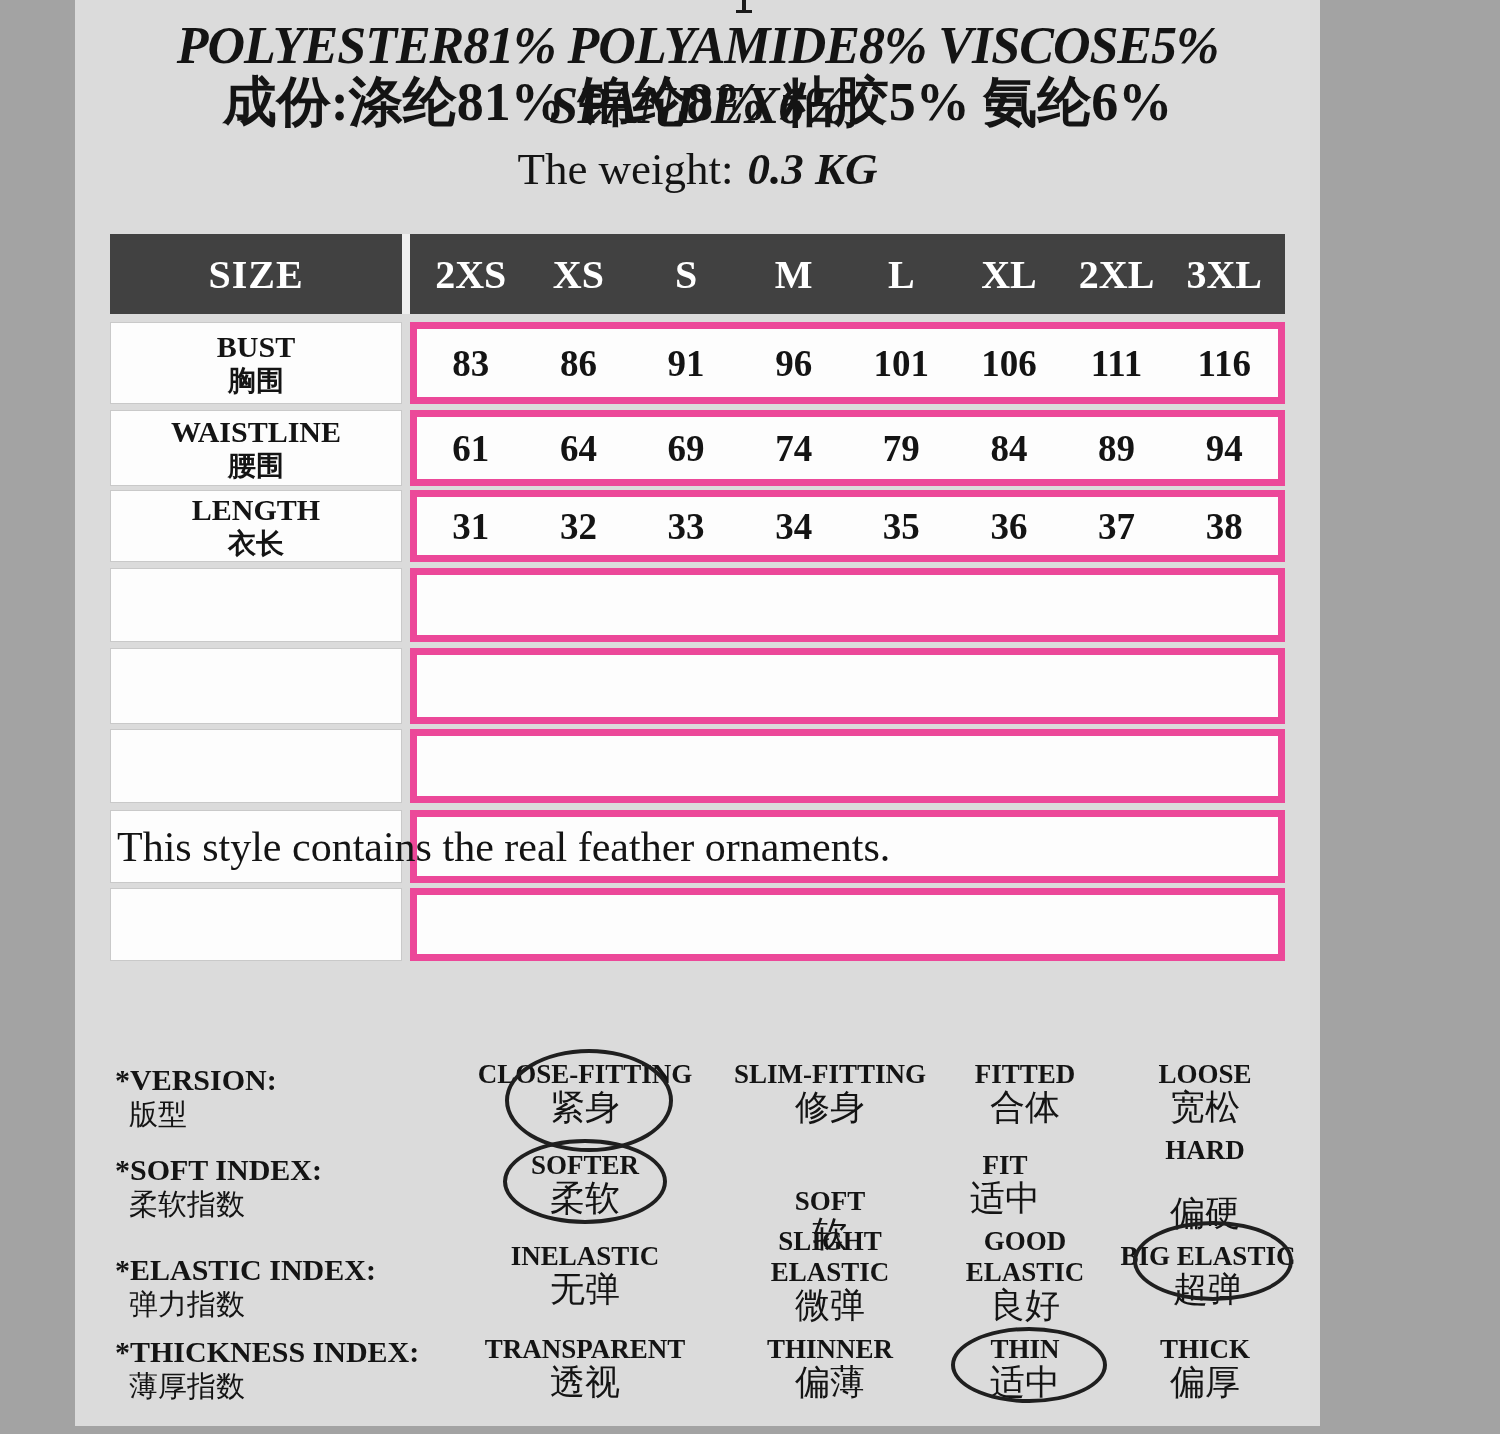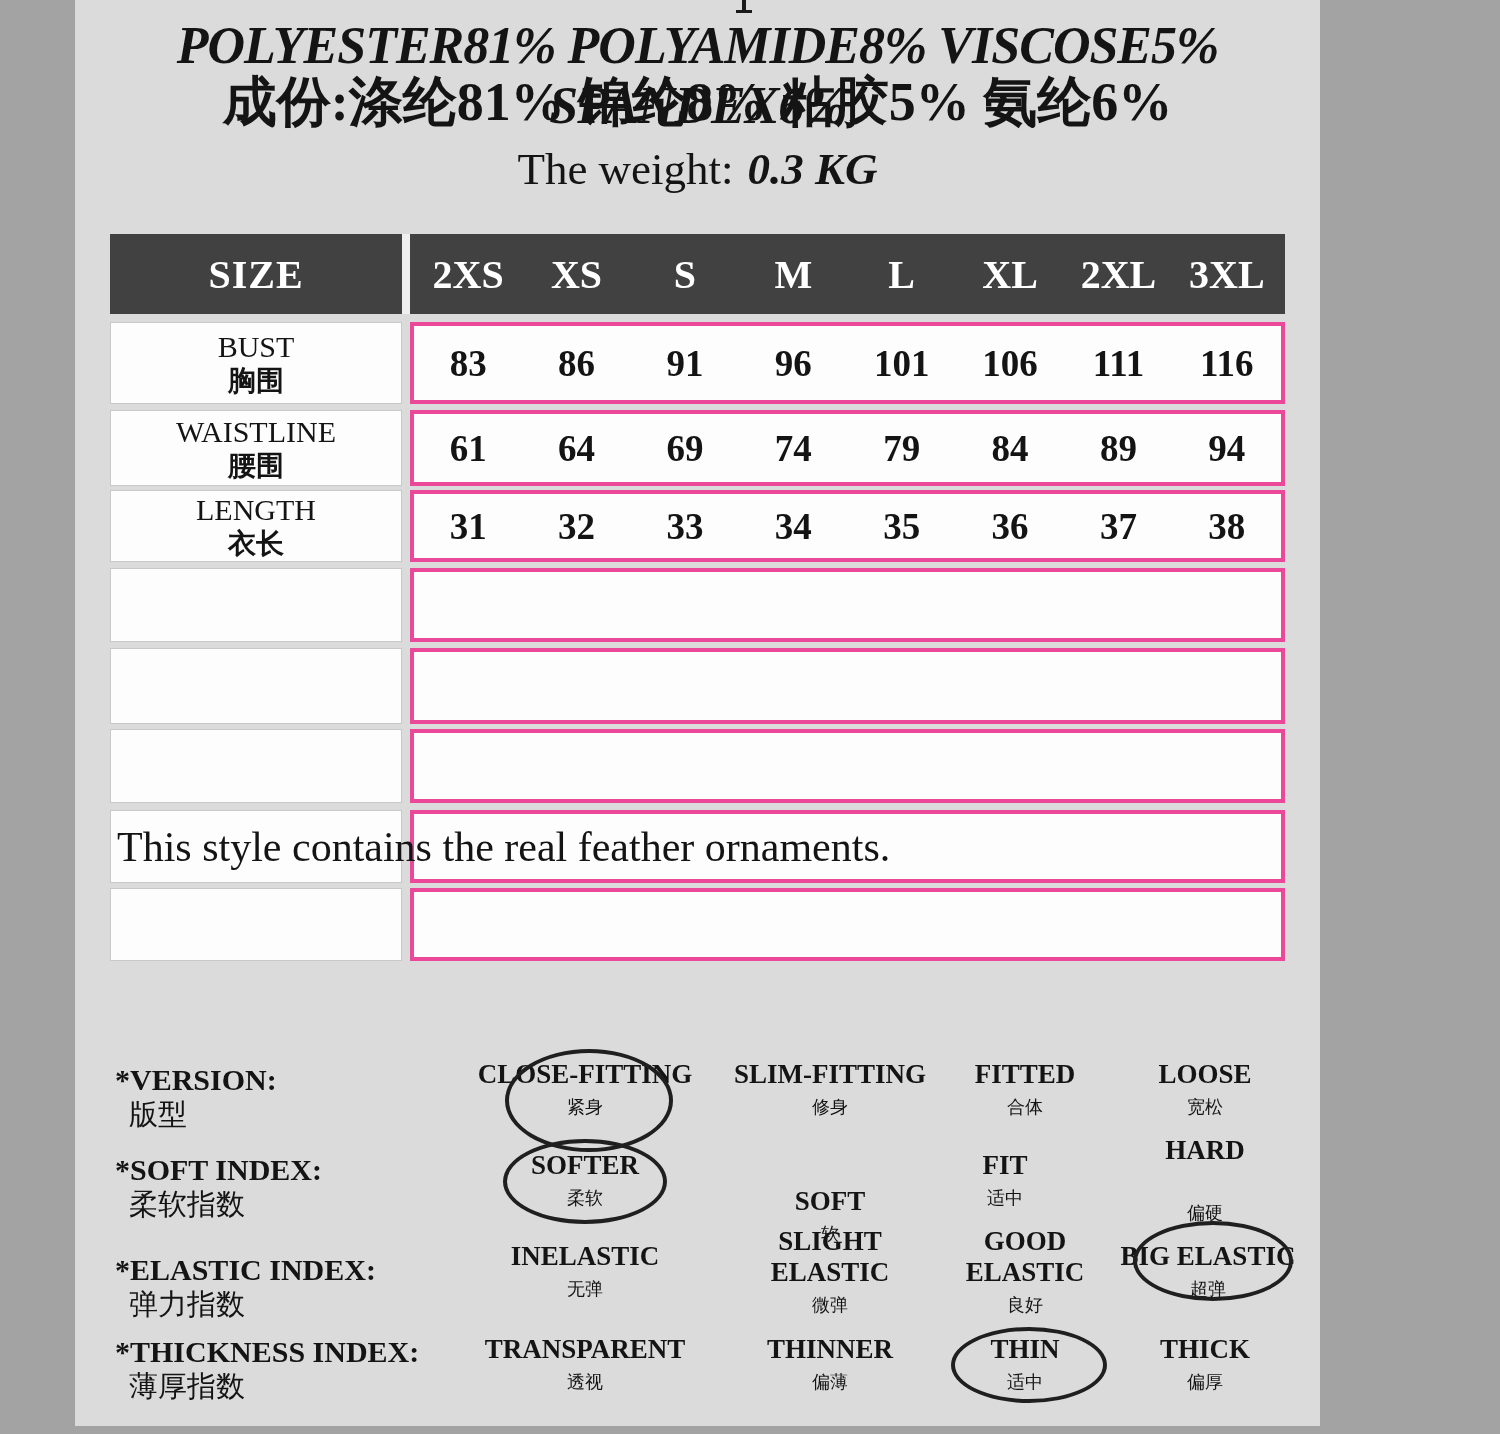--- a/index.html
+++ b/index.html
@@ -18,40 +18,40 @@
             font-size:54px;font-weight:bold;line-height:48px;}
   .weight-line{position:absolute;left:75px;top:142px;width:1245px;text-align:center;
             font-size:45px;line-height:54px;}
   .weight-line .wv{font-weight:bold;font-style:italic;margin-left:14px;}
 
   
   .trow{position:absolute;left:110px;width:1175px;display:flex;}
   .lcell{width:292px;flex:0 0 292px;background:#fdfdfd;border:1px solid #c9c9c9;
          display:flex;flex-direction:column;align-items:center;justify-content:center;box-sizing:border-box;}
   .cgap{width:8px;flex:0 0 8px;}
-  .dcell{flex:1;background:#fdfdfd;border:4px solid #ec4899;display:flex;align-items:center;box-sizing:border-box;}
+  .dcell{flex:1;background:#fdfdfd;border:7px solid #ec4899;display:flex;align-items:center;box-sizing:border-box;}
   .dcol{flex:1;text-align:center;font-weight:bold;font-size:37px;}
   .trow.head .lcell,.trow.head .dcell{background:#414141;border-color:#414141;color:#ffffff;}
   .trow.head .cgap{background:#efefef;}
   .trow.head .dcol{font-size:40px;}
   .corner{font-size:40px;font-weight:bold;letter-spacing:1px;}
-  .lbl-en{font-size:30px;font-weight:normal;line-height:36px;}
+  .lbl-en{font-size:30px;font-weight:bold;line-height:36px;}
   .lbl-cn{font-size:28px;font-weight:bold;line-height:32px;}
   .note-text{position:absolute;left:117px;top:810px;width:1160px;height:73px;
              display:flex;align-items:center;font-size:42px;}
 
   
   .irow{position:absolute;left:75px;width:1245px;}
   .ilabel{position:absolute;left:40px;top:0;height:100%;display:flex;flex-direction:column;justify-content:flex-end;}
   .ilabel-en{font-size:30px;font-weight:bold;line-height:35px;}
   .ilabel-cn{font-size:29px;line-height:35px;padding-left:14px;}
   .iopt{position:absolute;top:0;height:100%;display:flex;flex-direction:column;
         justify-content:center;align-items:center;text-align:center;}
   .opt-en{font-size:27px;font-weight:bold;line-height:31px;}
-  .opt-cn{font-size:18px;line-height:35px;}
+  .opt-cn{font-size:35px;line-height:35px;}
   .nowrap .opt-en{white-space:nowrap;}
 
   .circle{position:absolute;border:4px solid #1f1f1f;border-radius:50%;background:transparent;}
 </style>
 </head>
 <body>
 
 <div class="page">
   <div class="panel"></div>
 

